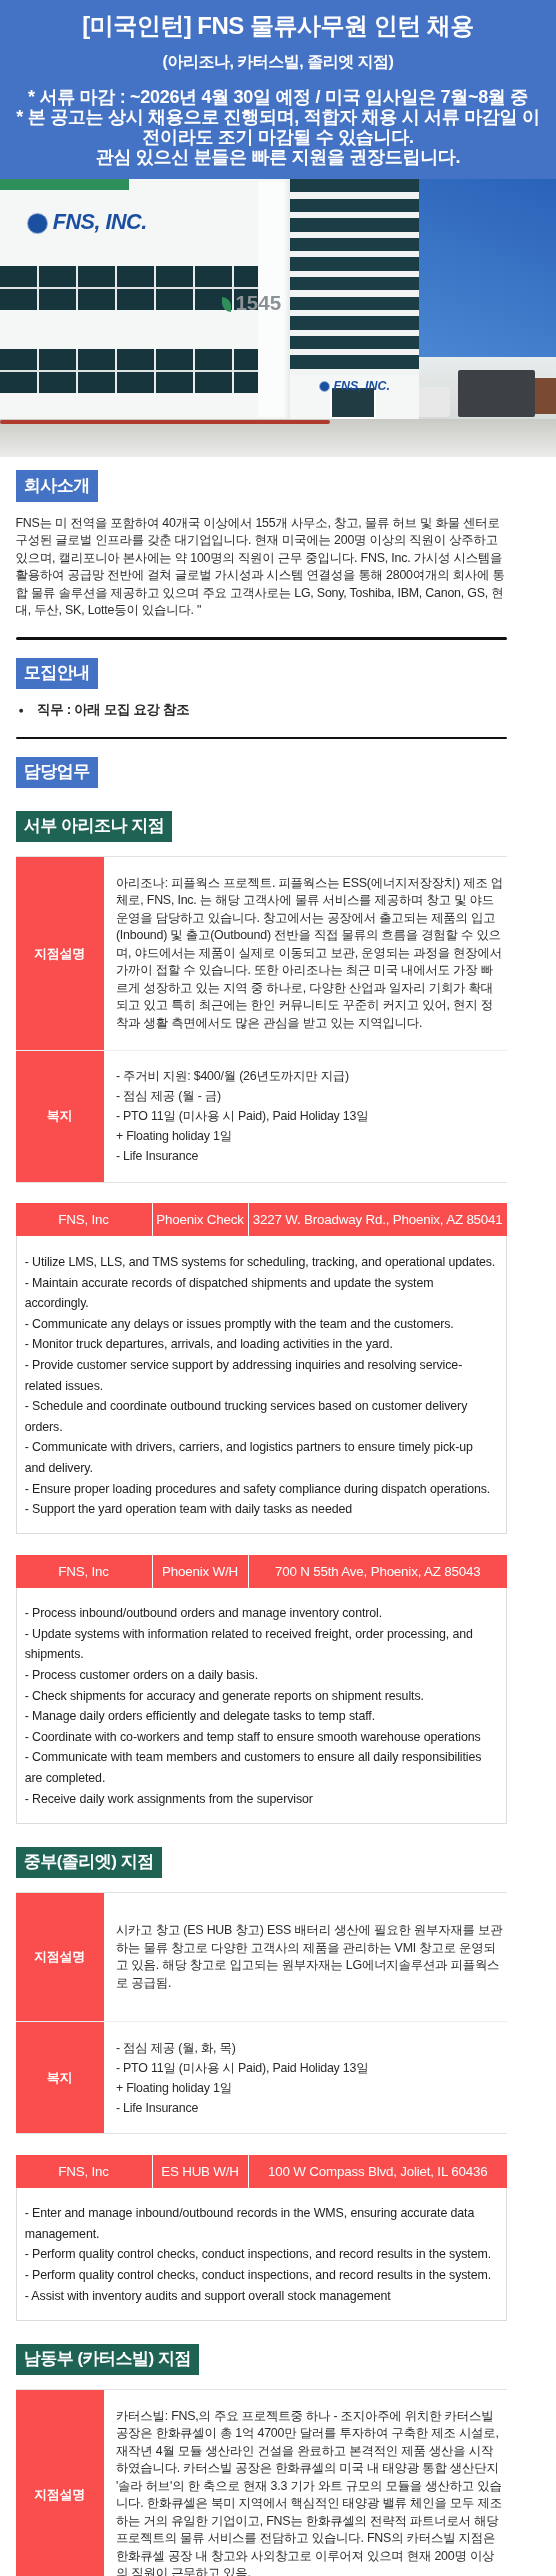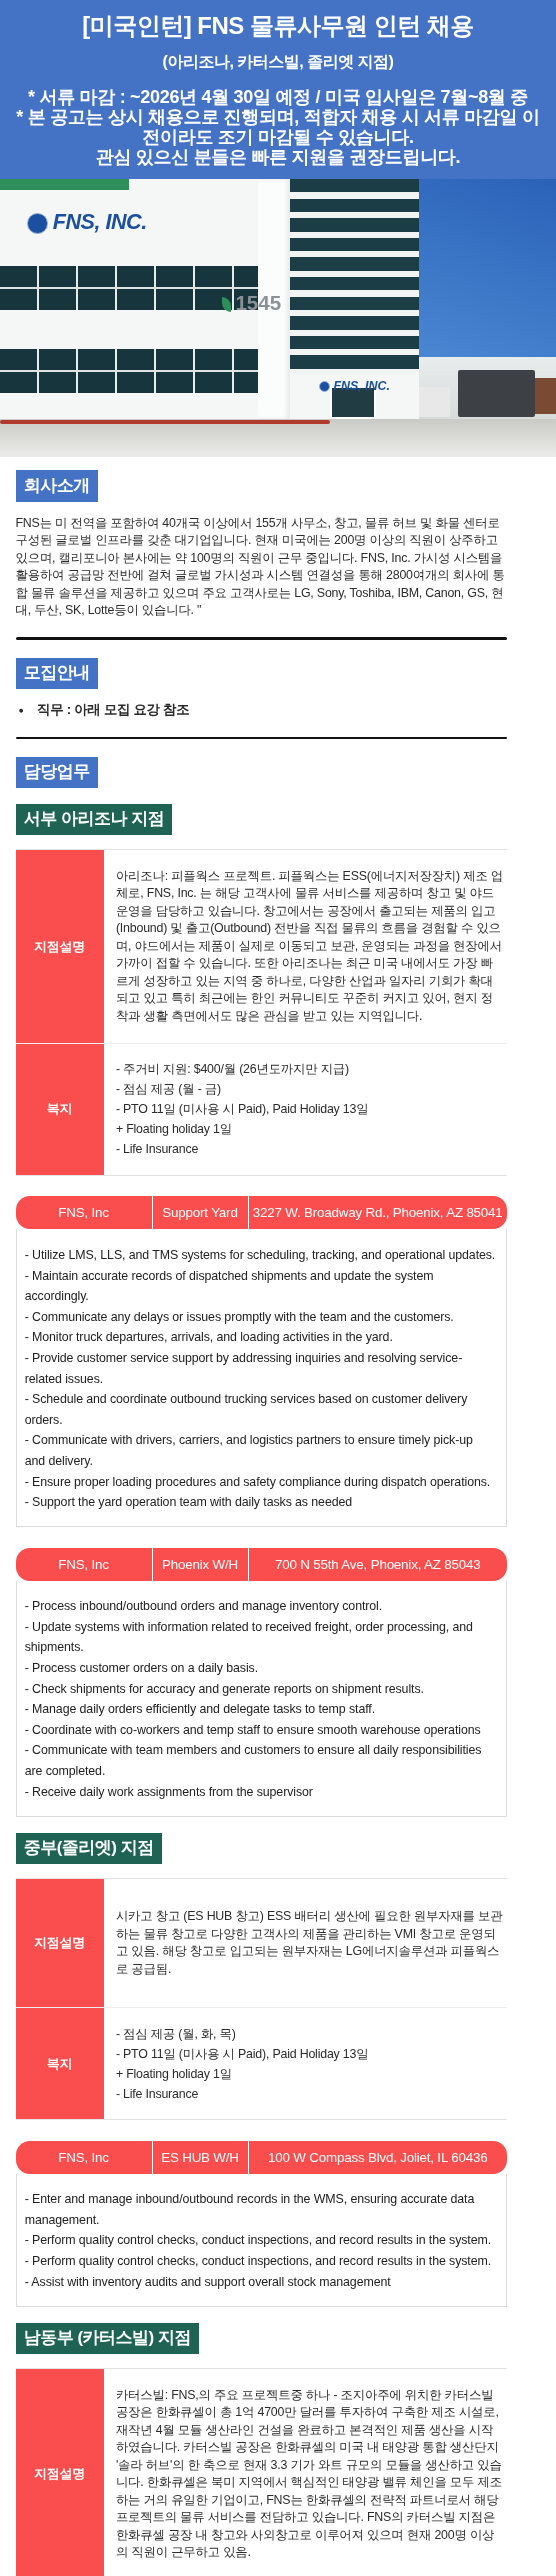--- a/index.html
+++ b/index.html
@@ -57,29 +57,29 @@
   
   .tbl{margin-top:14.4px;border-bottom:0.5px solid var(--line);}
   .trow{display:flex;border-top:0.5px solid var(--line);}
   .trow + .trow{border-top:1px solid #eceff0;}
   .tlabel{flex:0 0 88px;background:var(--red);color:#fff;display:flex;align-items:center;justify-content:center;font-size:13px;font-weight:600;letter-spacing:-0.3px;}
   .tcell{flex:1;padding:17.5px 3.1px 17.5px 12.4px;font-size:12.4px;line-height:17.5px;letter-spacing:-0.2px;}
   .welf-cell{padding:15.5px 3.1px 15.5px 12.4px;}
   .welf{font-size:12.4px;line-height:20px;letter-spacing:-0.2px;}
 
   
-  .locbar{display:flex;background:var(--red);color:#fff;height:33px;align-items:stretch;margin-top:20.6px;font-size:13.4px;letter-spacing:-0.2px;border-radius:14px;}
+  .locbar{display:flex;background:var(--red);color:#fff;height:33px;align-items:stretch;margin-top:20.6px;font-size:13.4px;letter-spacing:-0.2px;}
   .locbar .lc{display:flex;align-items:center;justify-content:center;text-align:center;}
   .locbar .c1{flex:0 0 137px;border-right:1px solid #fff;}
   .locbar .c2{flex:0 0 96px;border-right:1px solid #fff;}
   .locbar .c3{flex:1;}
   .dutybox{border:0.5px solid #dcdcdc;border-top:none;background:#fff;padding:15.5px 10.3px 13.4px 8.2px;}
   .duty{font-size:12.4px;line-height:20.6px;letter-spacing:-0.1px;color:#222;}
 
-  .branch-h{margin-top:16px;}
+  .branch-h{margin-top:23px;}
   .branch-h:first-of-type{margin-top:12.4px;}
 </style>
 </head>
 <body>
 
 <div class="page">
 
   <div class="banner">
     <div class="t1">[미국인턴]  FNS 물류사무원 인턴 채용</div>
     <div class="t2">(아리조나, 카터스빌, 졸리엣 지점)</div>
@@ -147,21 +147,21 @@
             <div class="welf">- 점심 제공 (월 - 금)</div>
             <div class="welf">- PTO 11일 (미사용 시 Paid), Paid Holiday 13일</div>
             <div class="welf">  + Floating holiday 1일</div>
             <div class="welf">- Life Insurance</div>
           </div>
       </div>
     </div>
 
     <div class="locbar">
       <div class="lc c1">FNS, Inc</div>
-      <div class="lc c2">Support Yard</div>
+      <div class="lc c2">Phoenix Check</div>
       <div class="lc c3">3227 W. Broadway Rd., Phoenix, AZ 85041</div>
     </div>
     <div class="dutybox">
       <div>
           <div class="duty">- Utilize LMS, LLS, and TMS systems for scheduling, tracking, and operational updates.</div>
           <div class="duty">- Maintain accurate records of dispatched shipments and update the system accordingly.</div>
           <div class="duty">- Communicate any delays or issues promptly with the team and the customers.</div>
           <div class="duty">- Monitor truck departures, arrivals, and loading activities in the yard.</div>
           <div class="duty">- Provide customer service support by addressing inquiries and resolving service-related issues.</div>
           <div class="duty">- Schedule and coordinate outbound trucking services based on customer delivery orders.</div>

